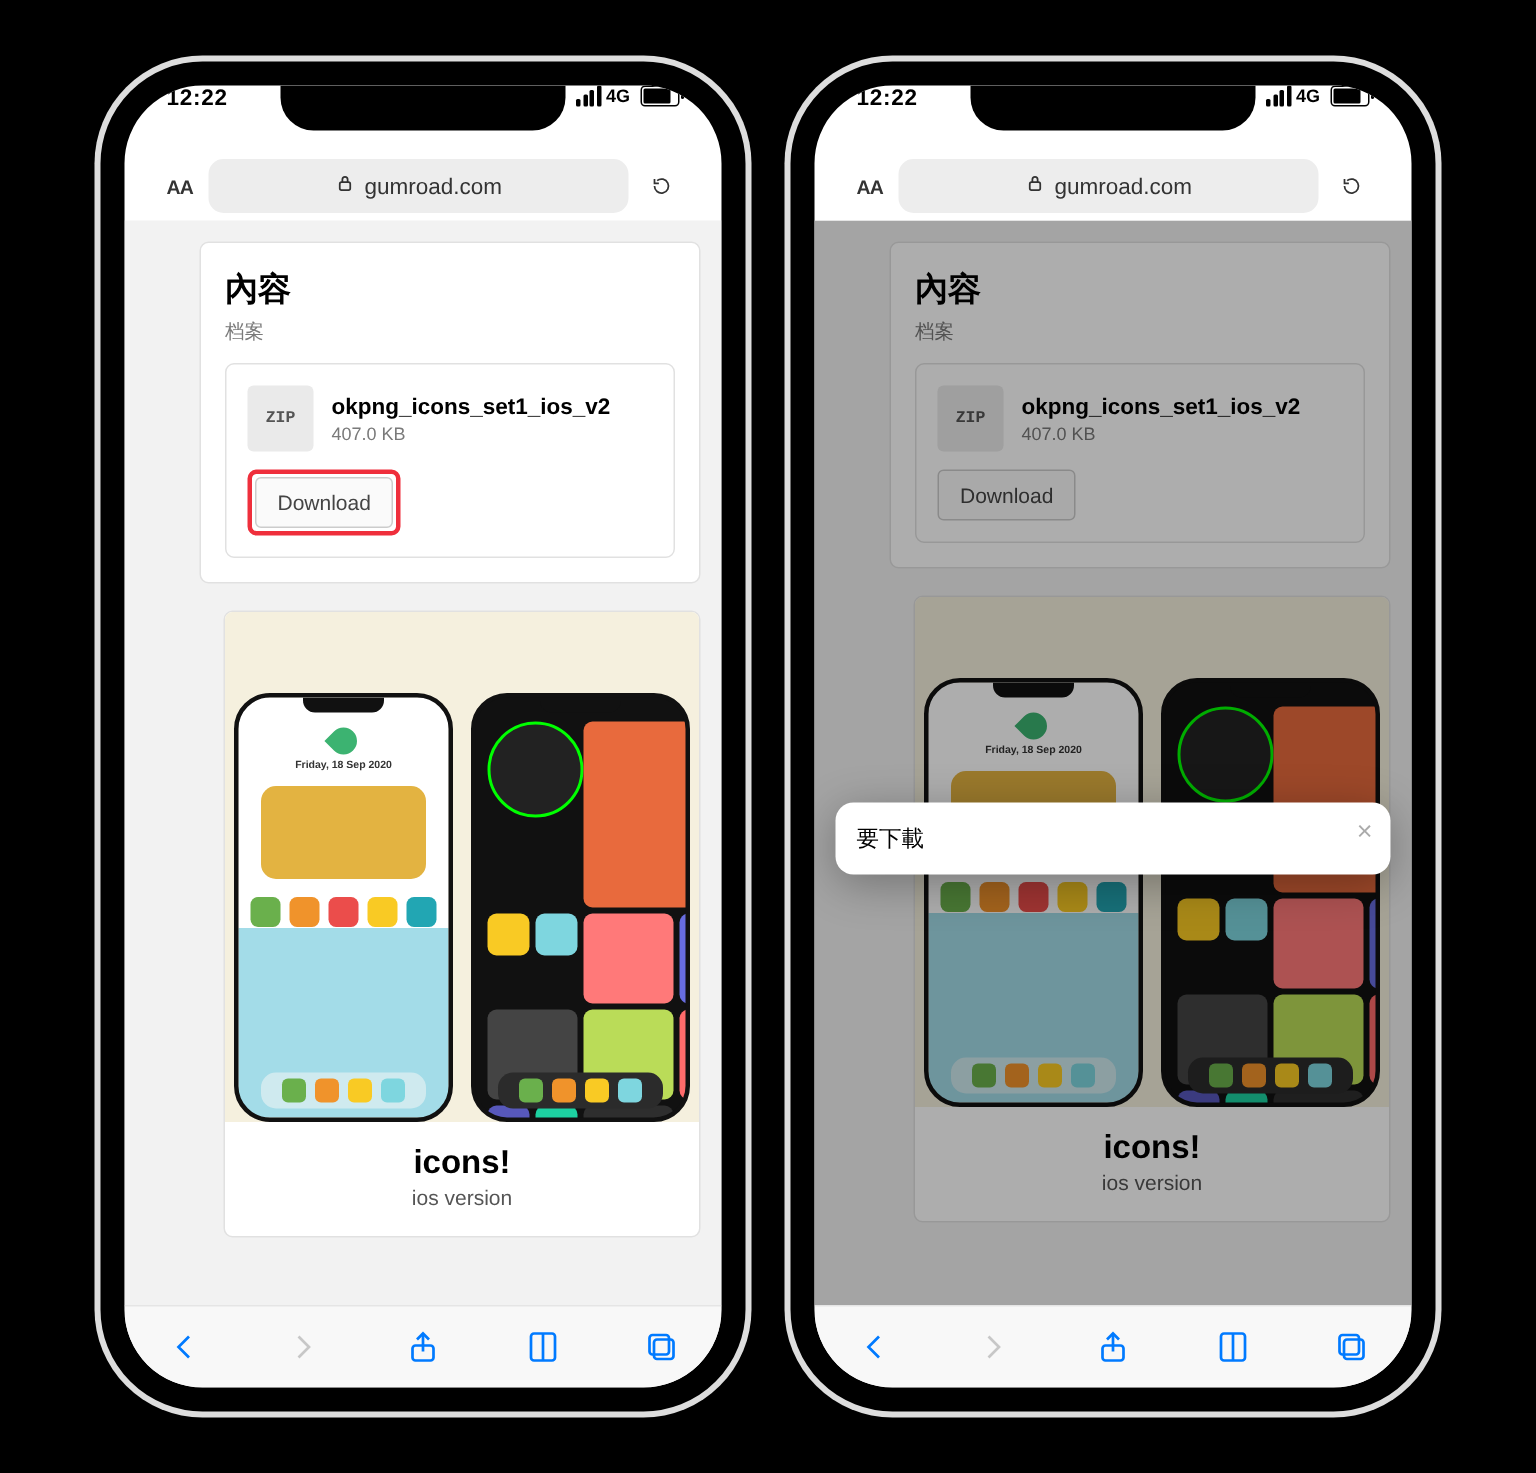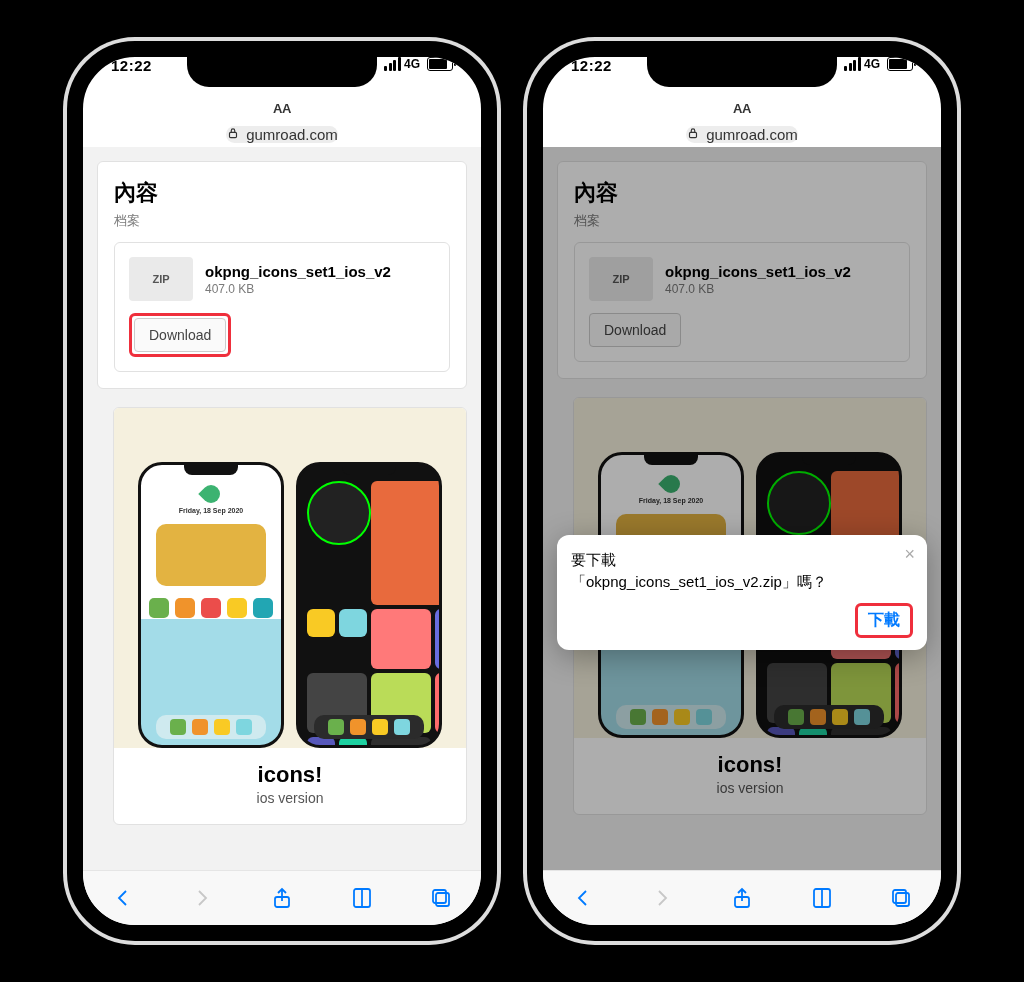--- a/index.html
+++ b/index.html
@@ -35,34 +35,34 @@
   .signal{display:inline-flex;align-items:flex-end;gap:1.5px;}
   .signal i{width:3px;background:#000;display:inline-block;border-radius:1px;}
   .signal i:nth-child(1){height:5px;}
   .signal i:nth-child(2){height:8px;}
   .signal i:nth-child(3){height:11px;}
   .signal i:nth-child(4){height:14px;}
   .battery{width:24px;height:12px;border:1.5px solid #000;border-radius:3px;position:relative;margin-left:4px;}
   .battery::after{content:"";position:absolute;right:-4px;top:3px;width:2px;height:5px;background:#000;border-radius:1px;}
   .battery .fill{position:absolute;left:1px;top:1px;bottom:1px;width:75%;background:#000;border-radius:1px;}
   
-  .urlrow{height:46px;display:flex;align-items:center;padding:0 28px;gap:10px;flex-direction:column;}
+  .urlrow{height:46px;display:flex;align-items:center;padding:0 28px;gap:10px;}
   .aa{font-size:13px;color:#333;font-weight:600;letter-spacing:-0.5px;}
   .urlbar{flex:1;background:var(--urlbar);height:36px;border-radius:10px;display:flex;align-items:center;justify-content:center;gap:6px;color:#333;font-size:15px;}
   .lock svg,.reload svg{width:14px;height:14px;stroke:#333;fill:none;stroke-width:2;}
   .reload{width:24px;display:flex;justify-content:center;}
   
-  .content{flex:1;overflow:hidden;background:var(--gray-100);position:relative;}
+  .content{flex:1;overflow:hidden;background:var(--gray-100);position:relative;padding-left:36px;}
   .pad{padding:14px;}
   .card{background:#fff;border:1px solid var(--card-border);border-radius:6px;padding:16px;}
   .section-title{font-size:22px;font-weight:700;margin:0 0 4px 0;color:#000;}
   .section-sub{font-size:13px;color:var(--gray-500);margin-bottom:12px;}
   .file-card{border:1px solid var(--card-border);border-radius:6px;padding:14px;}
   .file-row{display:flex;align-items:center;gap:12px;}
-  .zip-thumb{width:64px;height:44px;background:var(--gray-200);border-radius:4px;display:flex;align-items:center;justify-content:center;font-size:11px;font-weight:700;color:#555;}
+  .zip-thumb{width:44px;height:44px;background:var(--gray-200);border-radius:4px;display:flex;align-items:center;justify-content:center;font-size:11px;font-weight:700;color:#555;font-family:Liberation Mono, monospace;}
   .file-name{font-weight:700;font-size:15px;color:#000;}
   .file-size{font-size:12px;color:var(--gray-500);margin-top:2px;}
   .dl-btn-wrap{margin-top:12px;}
   .dl-btn{display:inline-block;padding:8px 14px;border:1px solid var(--gray-300);border-radius:4px;background:#fafafa;color:#444;font-size:14px;cursor:pointer;}
   .highlight-box{border:3px solid var(--highlight);border-radius:6px;padding:2px;display:inline-block;}
   
   .product-card{margin-top:18px;background:#fff;border:1px solid var(--card-border);border-radius:6px;overflow:hidden;margin-left:16px;}
   .product-banner{background:var(--cream);height:320px;position:relative;display:flex;align-items:flex-end;justify-content:center;gap:12px;padding-top:20px;}
   .mini-phone{width:140px;height:280px;border:3px solid #111;border-radius:24px;background:#fff;position:relative;overflow:hidden;display:flex;flex-direction:column;}
   .mini-phone .mnotch{position:absolute;top:0;left:50%;transform:translateX(-50%);width:54px;height:10px;background:#111;border-bottom-left-radius:8px;border-bottom-right-radius:8px;z-index:2;}
@@ -354,26 +354,20 @@
             <div class="product-title">icons!</div>
             <div class="product-sub">ios version</div>
           </div>
         </div>
 
         <div class="dim"></div>
         <div class="prompt">
           <span class="prompt-close">×</span>
           <div class="prompt-text">
             <span>要下載</span><br>
-            <span>「okpng_icons_set1_ios_v2.zip」嗎？</span>
-          </div>
-          <div class="prompt-actions">
-            <span class="highlight-box2">
-              <span class="prompt-btn">下載</span>
-            </span>
           </div>
         </div>
       </div>
 
       <div class="toolbar">
         <span class="tbtn">
             <svg viewBox="0 0 24 24">
               <polyline points="15 5 8 12 15 19"></polyline>
             </svg>
           </span>

